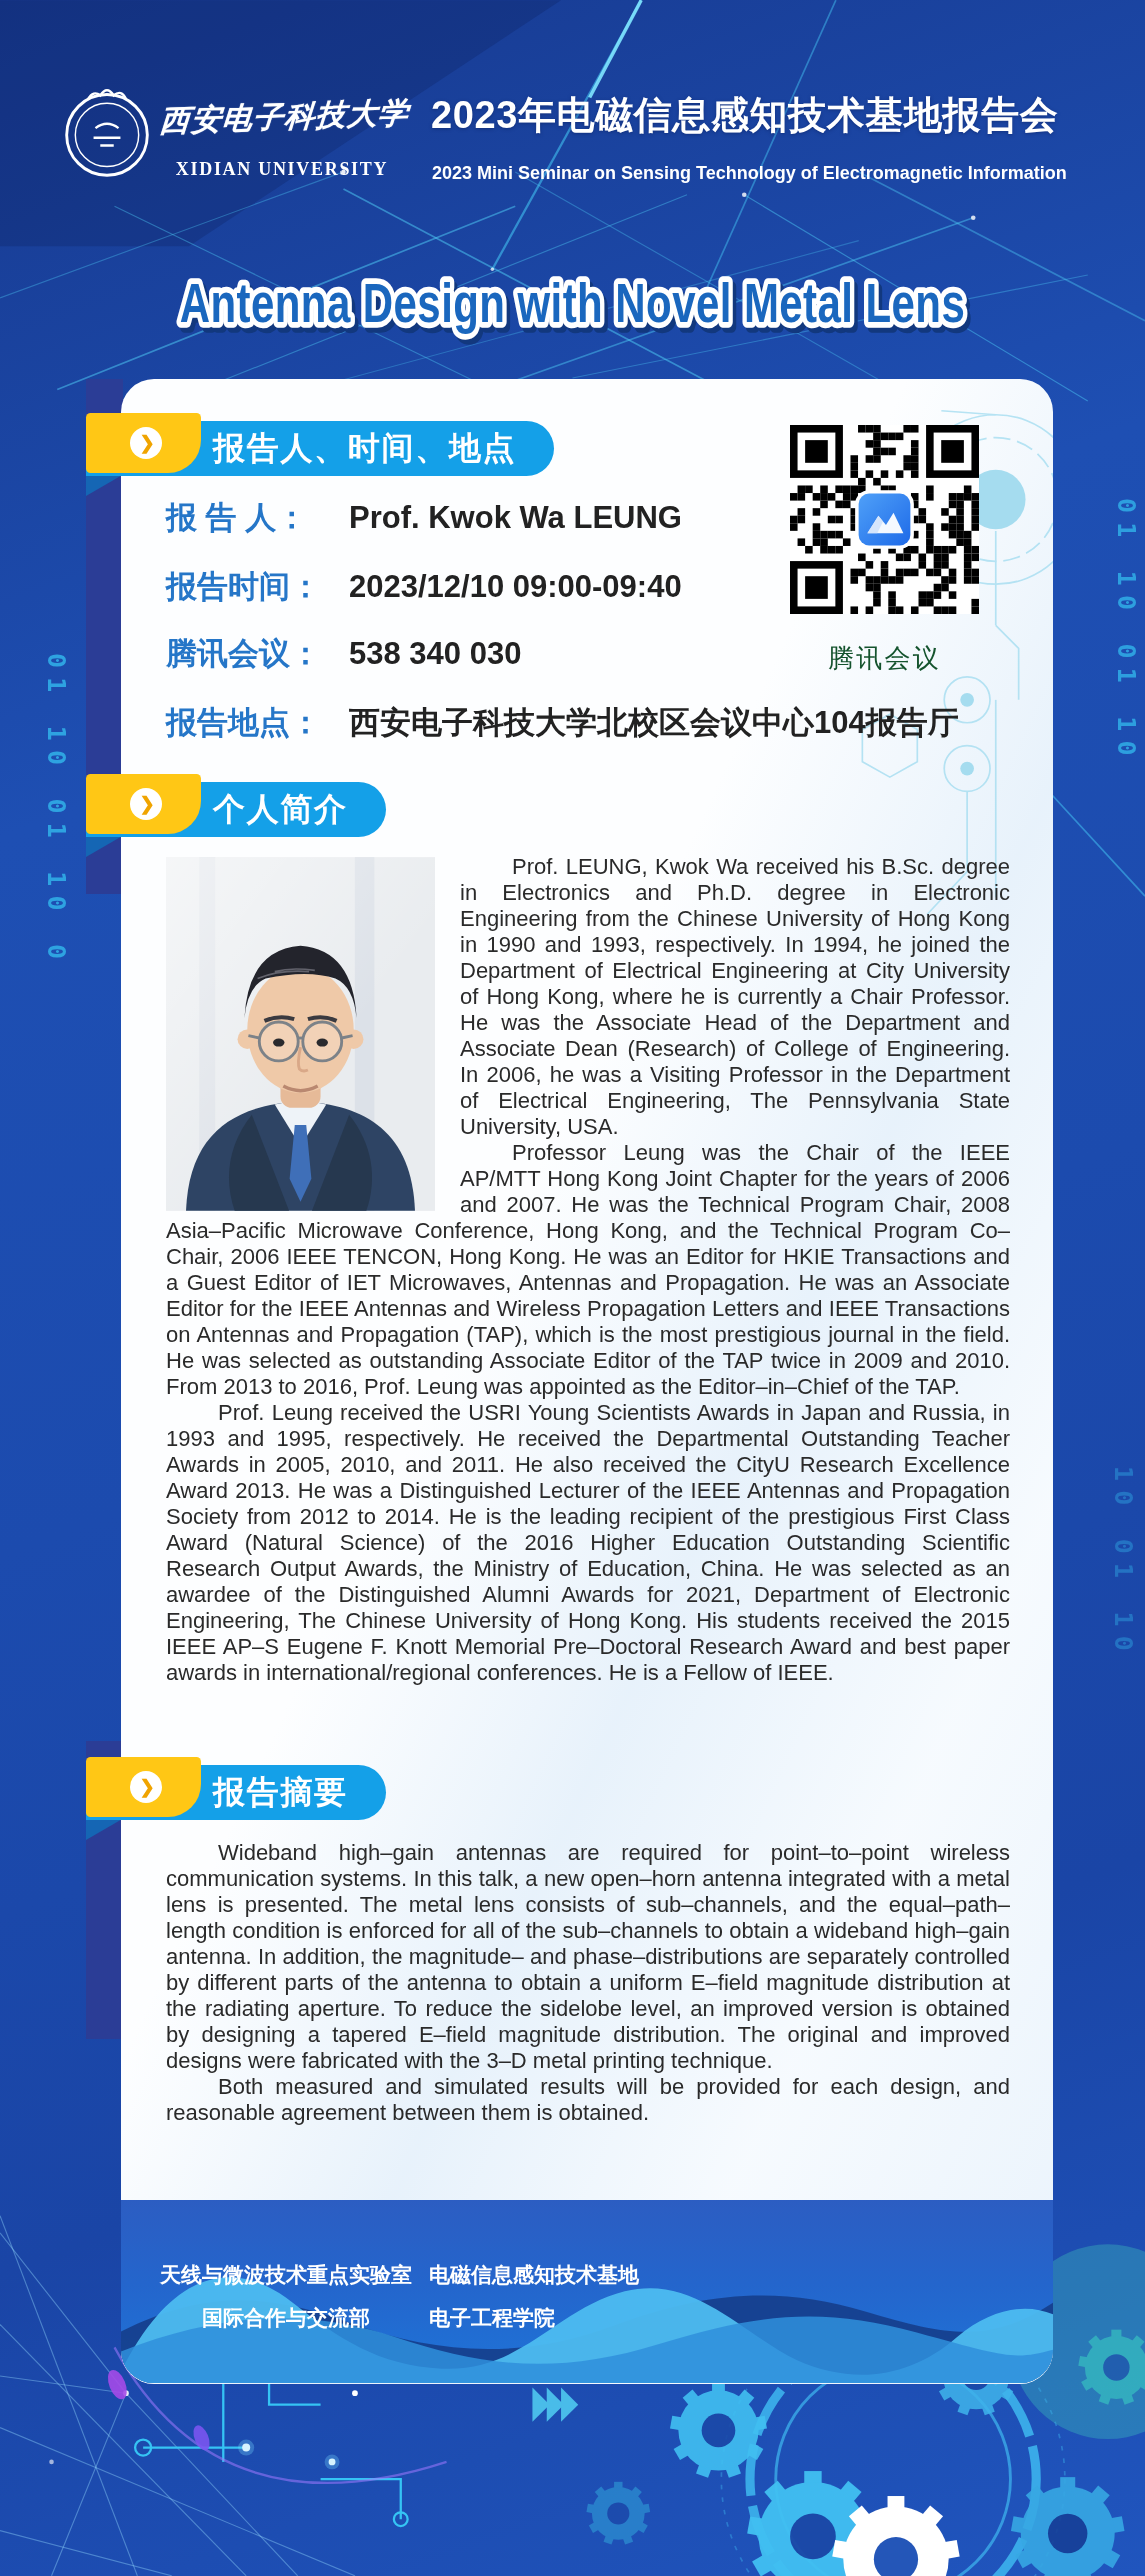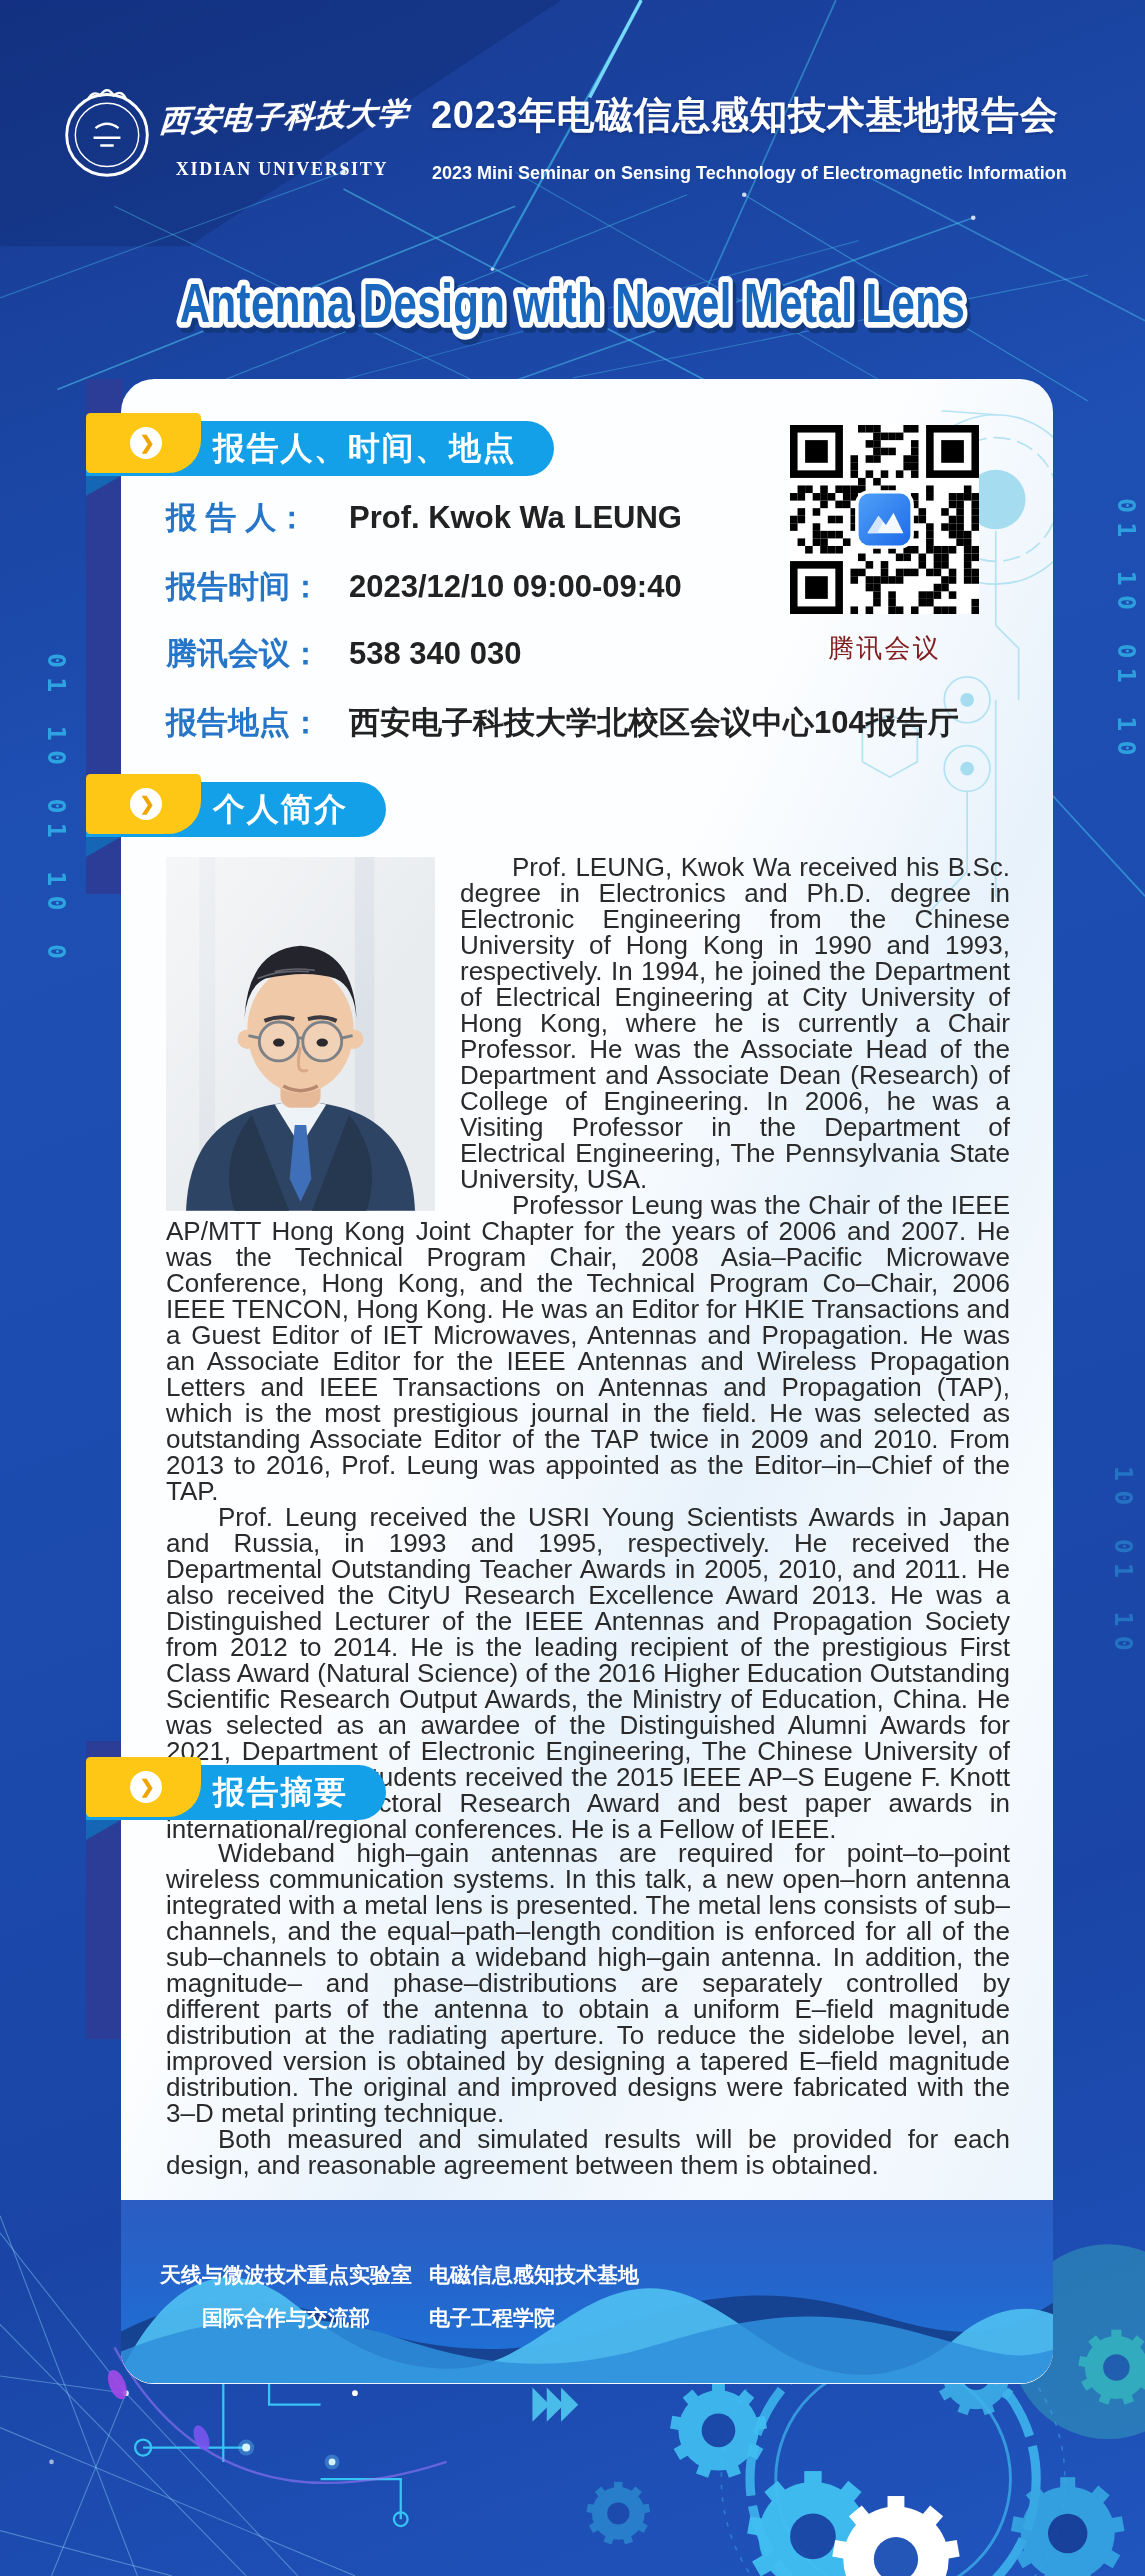--- a/index.html
+++ b/index.html
@@ -38,24 +38,24 @@
     border-radius:33px;overflow:hidden;z-index:2;}
   .card-sheen{position:absolute;inset:0;pointer-events:none;
     background:linear-gradient(115deg,rgba(226,238,250,0) 42%,rgba(214,232,248,.55) 60%,rgba(226,240,252,.25) 78%,rgba(210,230,248,.45) 100%);}
   .card-circuit{position:absolute;right:0;top:0;width:229px;height:573px;}
   
   .info-row{position:absolute;left:45px;height:40px;display:flex;align-items:center;white-space:nowrap;}
   .info-label{color:var(--label-blue);font-size:31px;font-weight:700;width:183px;flex:0 0 auto;}
   .info-value{color:#222222;font-size:31px;font-weight:700;letter-spacing:0px;}
   
   .qr-block{position:absolute;left:669px;top:46px;width:189px;}
-  .qr-caption{margin-top:15px;text-align:center;color:#7f1d1d;font-size:26px;font-weight:400;letter-spacing:2.3px;}
+  .qr-caption{margin-top:25px;text-align:center;color:#14532d;font-size:26px;font-weight:400;letter-spacing:2.3px;}
   
   .bio,.abstract{position:absolute;left:45px;width:844px;color:var(--text-dark);
-    font-size:26px;line-height:26px;text-align:justify;}
+    font-size:22px;line-height:26px;text-align:justify;}
   .bio{top:475px;}
   .abstract{top:1461px;}
   .bio p,.abstract p{margin:0;text-indent:52px;}
   .photo{float:left;width:269px;height:354px;margin:3.4px 25px 3.4px 0;}
   
   .footer-band{position:absolute;left:0;top:1821px;width:932px;height:183px;overflow:hidden;
     background:linear-gradient(180deg,#2C5DC2 0%,#2465CC 45%,#1E74D8 100%);border-radius:0 0 33px 33px;}
   .waves{position:absolute;left:0;bottom:0;width:932px;height:189px;}
   .org-col{position:absolute;top:53px;color:#fff;font-size:21px;font-weight:700;line-height:43px;white-space:nowrap;z-index:3;}
   .org-1{left:39px;text-align:center;} .org-2{left:308px;} .org-3{left:560px;}

